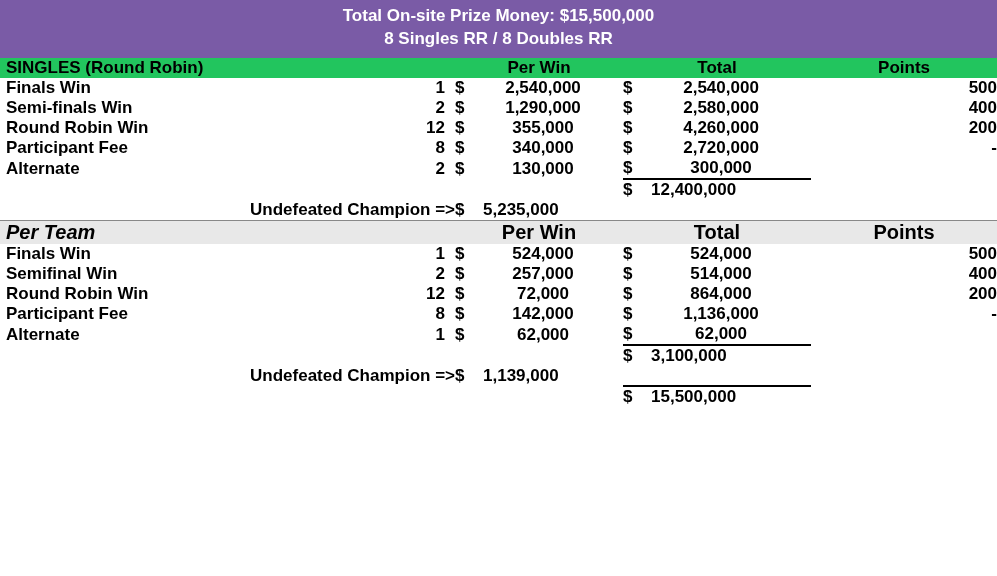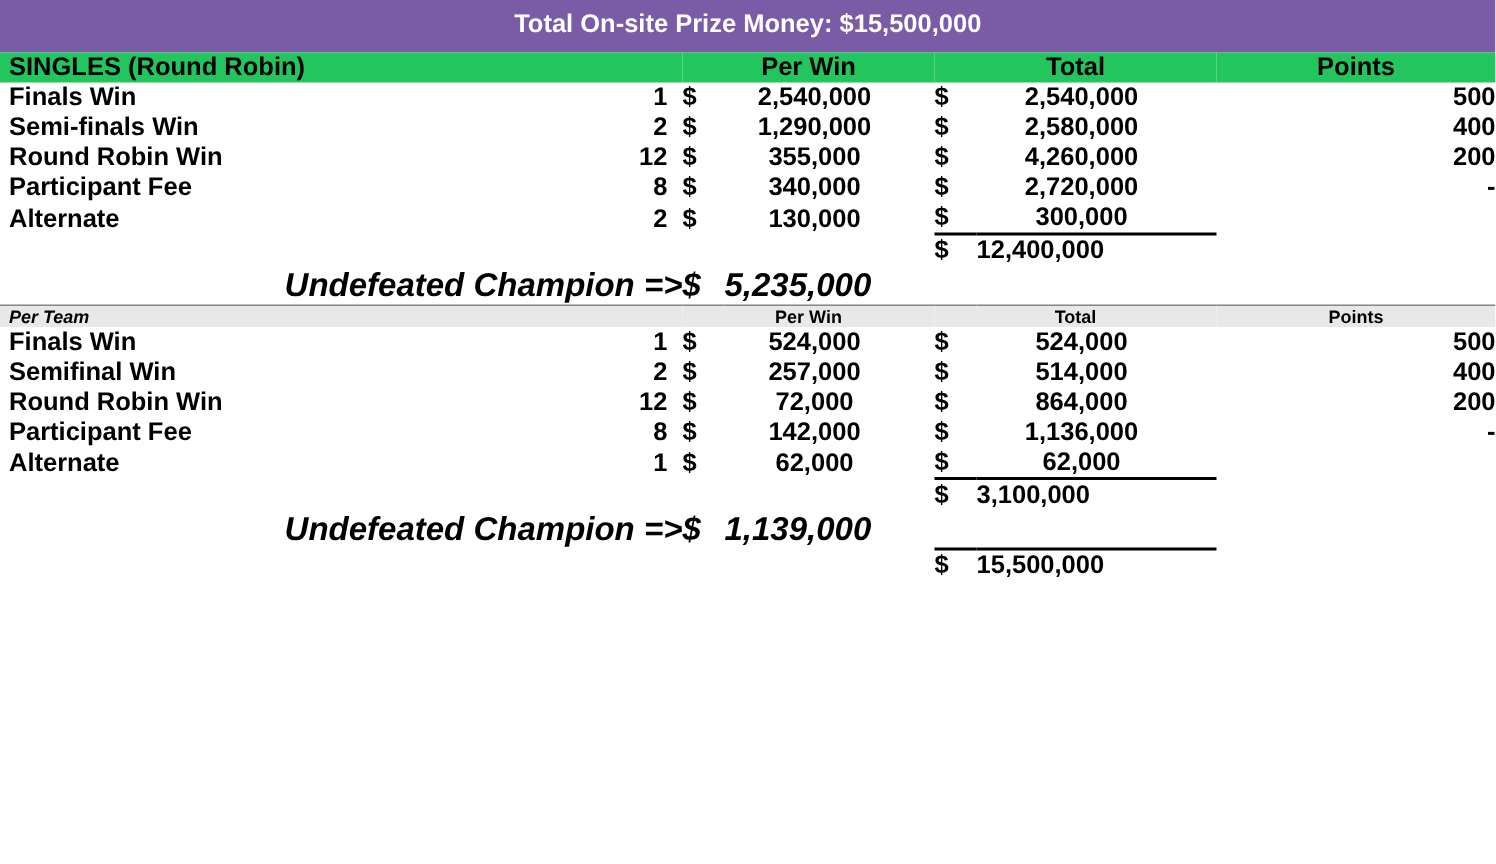--- a/index.html
+++ b/index.html
@@ -57,21 +57,21 @@
   .section-head td {
     background: #22c55e;
     font-weight: bold;
     font-size: 17px;
     padding: 4px 0 4px 0;
   }
   .section-head .sh-title { padding-left: 6px; }
   .subhead td {
     background: #e8e8e8;
     font-weight: bold;
-    font-size: 12px;
+    font-size: 20px;
     padding: 2px 0 4px 0;
   }
   .subhead .sh-title {
     padding-left: 6px;
     font-style: italic;
   }
   .ctr { text-align: center; }
 
   .row td {
     font-weight: bold;
@@ -87,42 +87,42 @@
   .underline-total { border-bottom: 2px solid #000; }
 
   .sum-row td {
     font-weight: bold;
     font-size: 17px;
     padding: 2px 0 4px 0;
   }
 
   .champ-row td {
     font-weight: bold;
-    font-size: 22px;
+    font-size: 17px;
     padding: 4px 0 5px 0;
-    font-style: italic;
   }
   .champ-label {
     text-align: right;
     padding-right: 14px;
   }
 
   .divider-rule {
     border-top: 1px solid #888;
   }
 
   .grand-underline { border-bottom: 2px solid #000; }
 </style>
 </head>
 <body>
 
 <div class="sheet">
 
   <div class="banner">
     <span class="banner-line">Total On-site Prize Money: $15,500,000</span>
+    <span class="banner-line">8 Singles RR / 8 Doubles RR</span>
   </div>
 
   <table class="grid">
     <colgroup>
       <col class="c-label">
         <col class="c-count">
         <col class="c-dol1">
         <col class="c-perwin">
         <col class="c-dol2">
         <col class="c-total">

